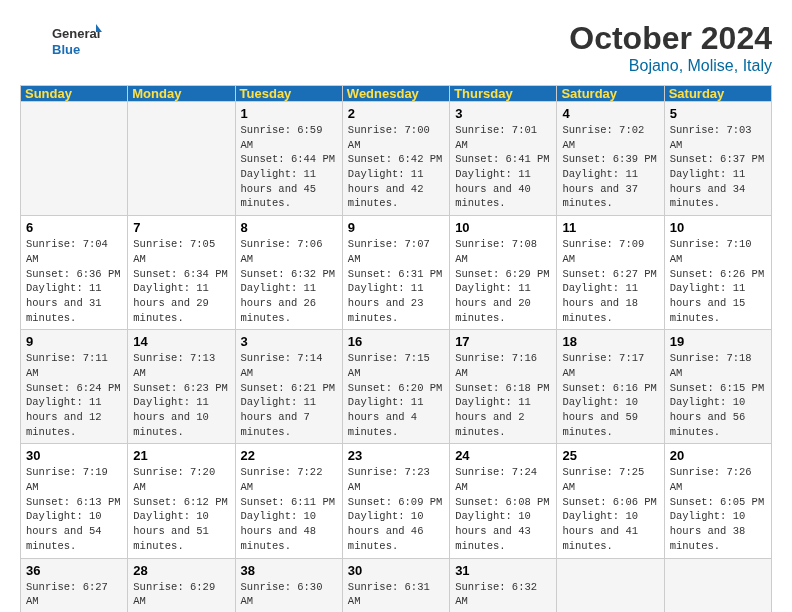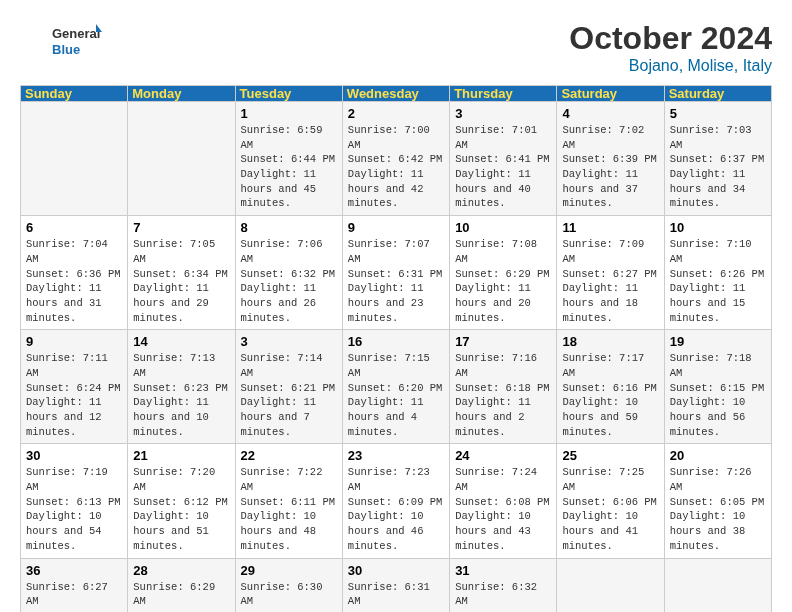--- a/index.html
+++ b/index.html
@@ -224,21 +224,21 @@
       <tr>
         <td>
           <span class="day-num">36</span>
           <div class="day-info">Sunrise: 6:27 AM<br>Sunset: 5:03 PM<br>Daylight: 10 hours and 36 minutes.</div>
         </td>
         <td>
           <span class="day-num">28</span>
           <div class="day-info">Sunrise: 6:29 AM<br>Sunset: 5:02 PM<br>Daylight: 10 hours and 33 minutes.</div>
         </td>
         <td>
-          <span class="day-num">29</span>
+          <span class="day-num">38</span>
           <div class="day-info">Sunrise: 6:30 AM<br>Sunset: 5:01 PM<br>Daylight: 10 hours and 30 minutes.</div>
         </td>
         <td>
           <span class="day-num">30</span>
           <div class="day-info">Sunrise: 6:31 AM<br>Sunset: 4:59 PM<br>Daylight: 10 hours and 28 minutes.</div>
         </td>
         <td>
           <span class="day-num">31</span>
           <div class="day-info">Sunrise: 6:32 AM<br>Sunset: 4:58 PM<br>Daylight: 10 hours and 25 minutes.</div>
         </td>

